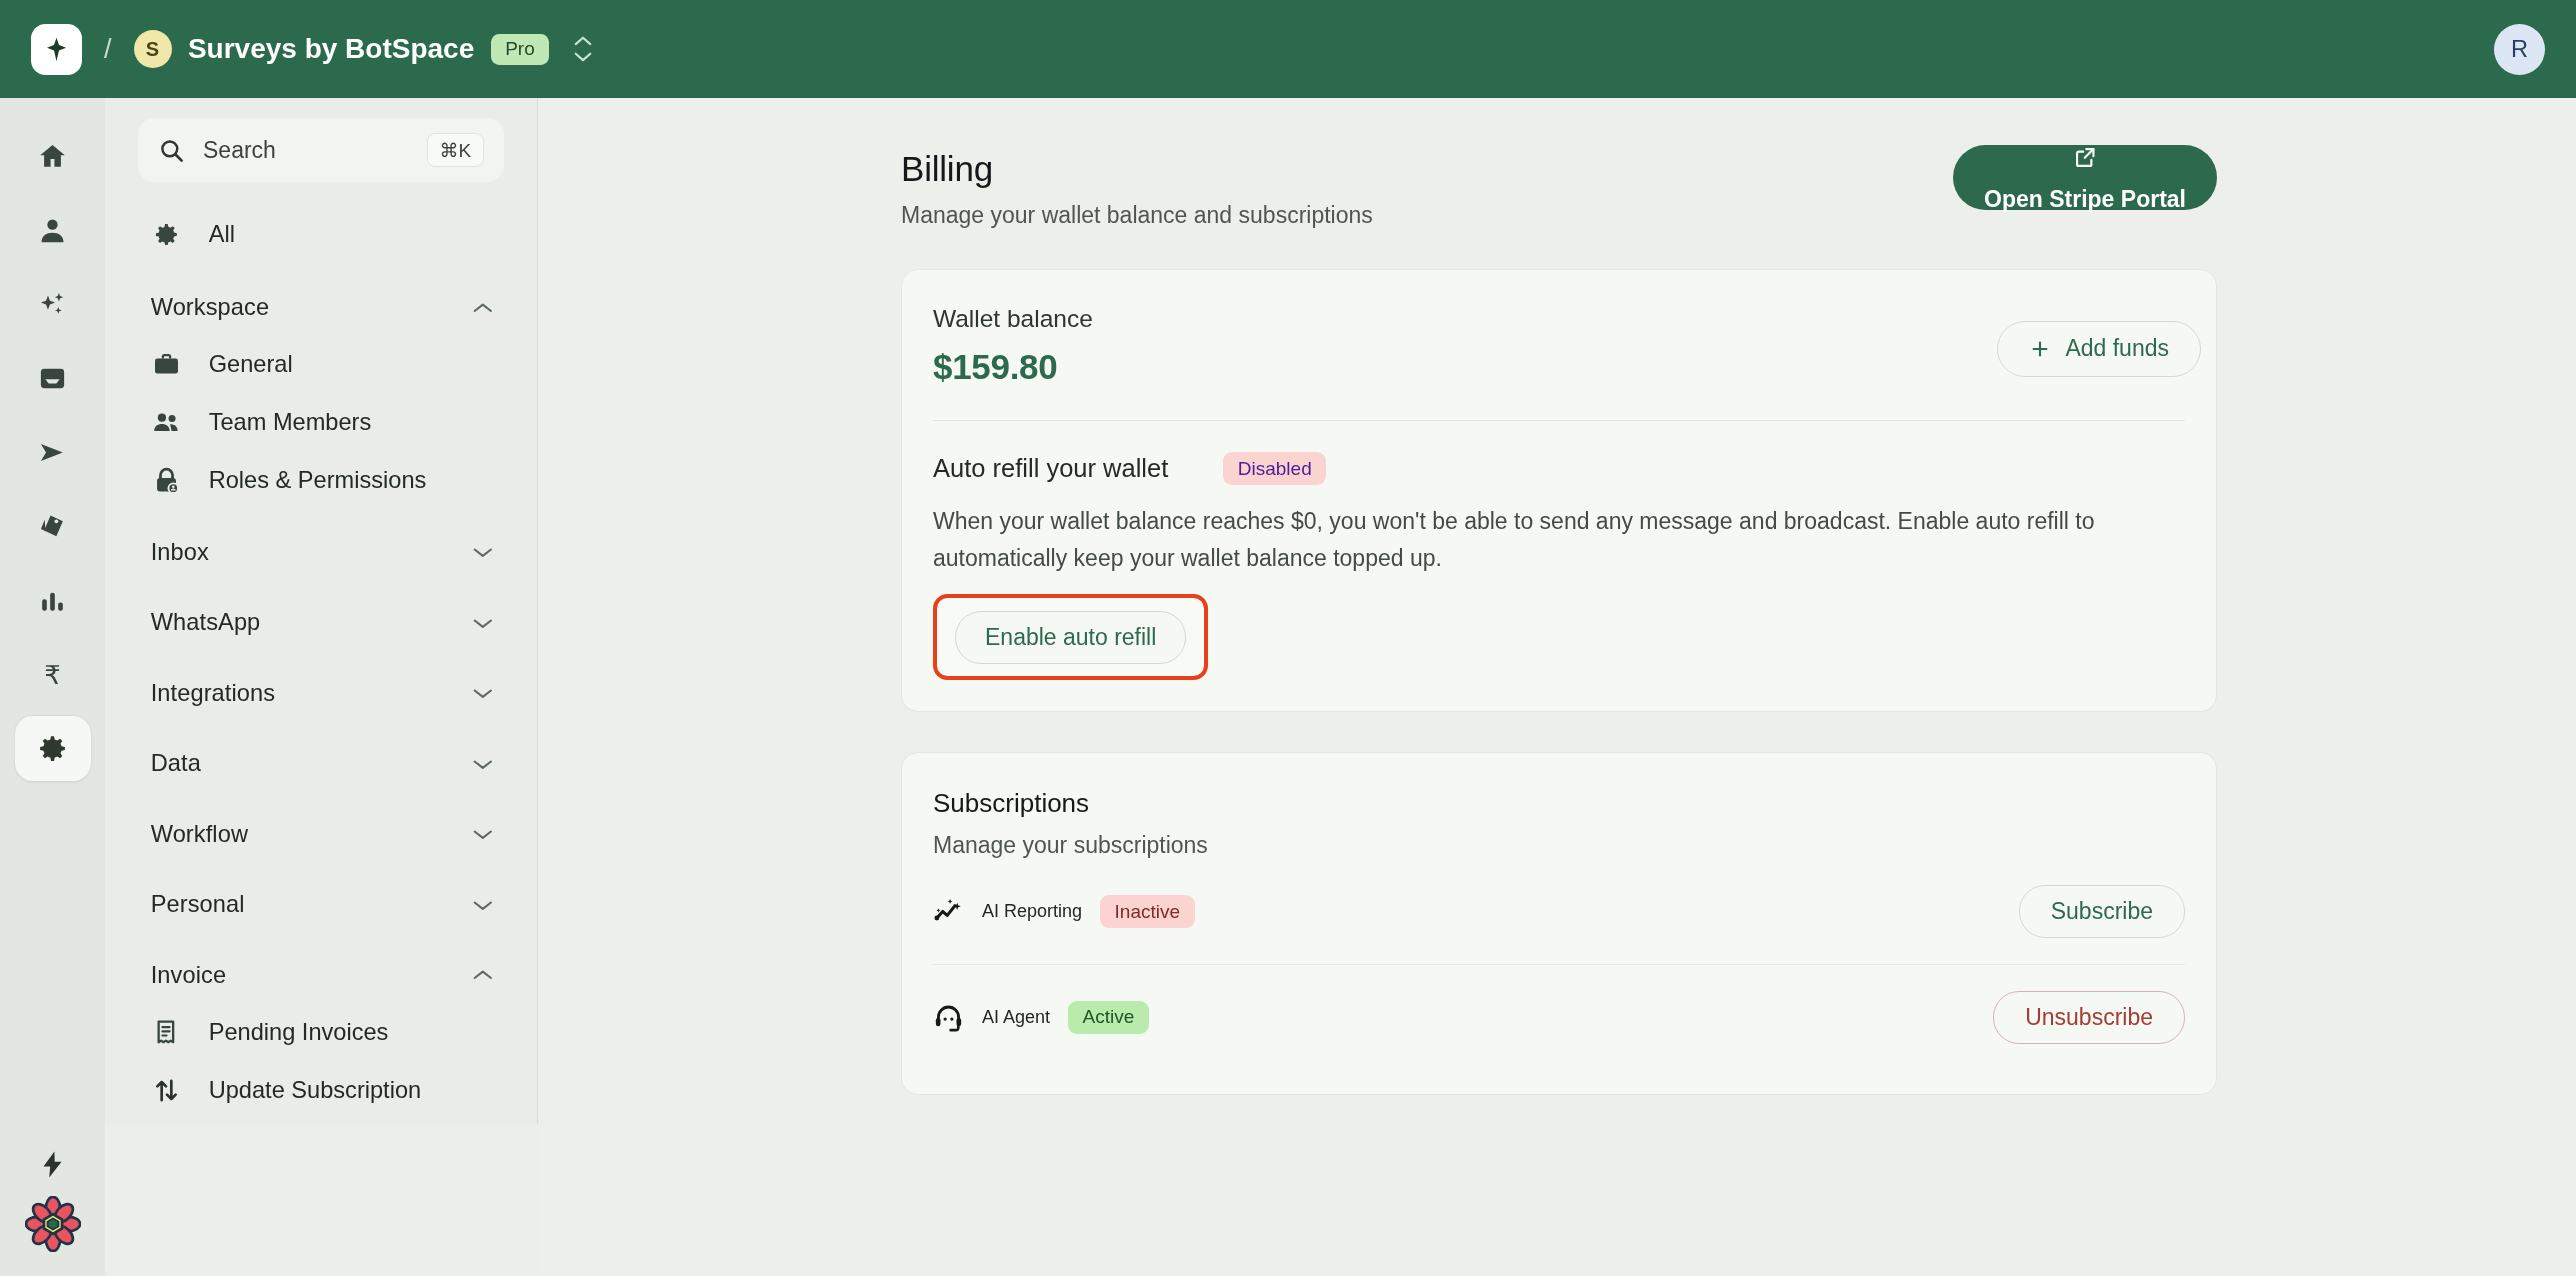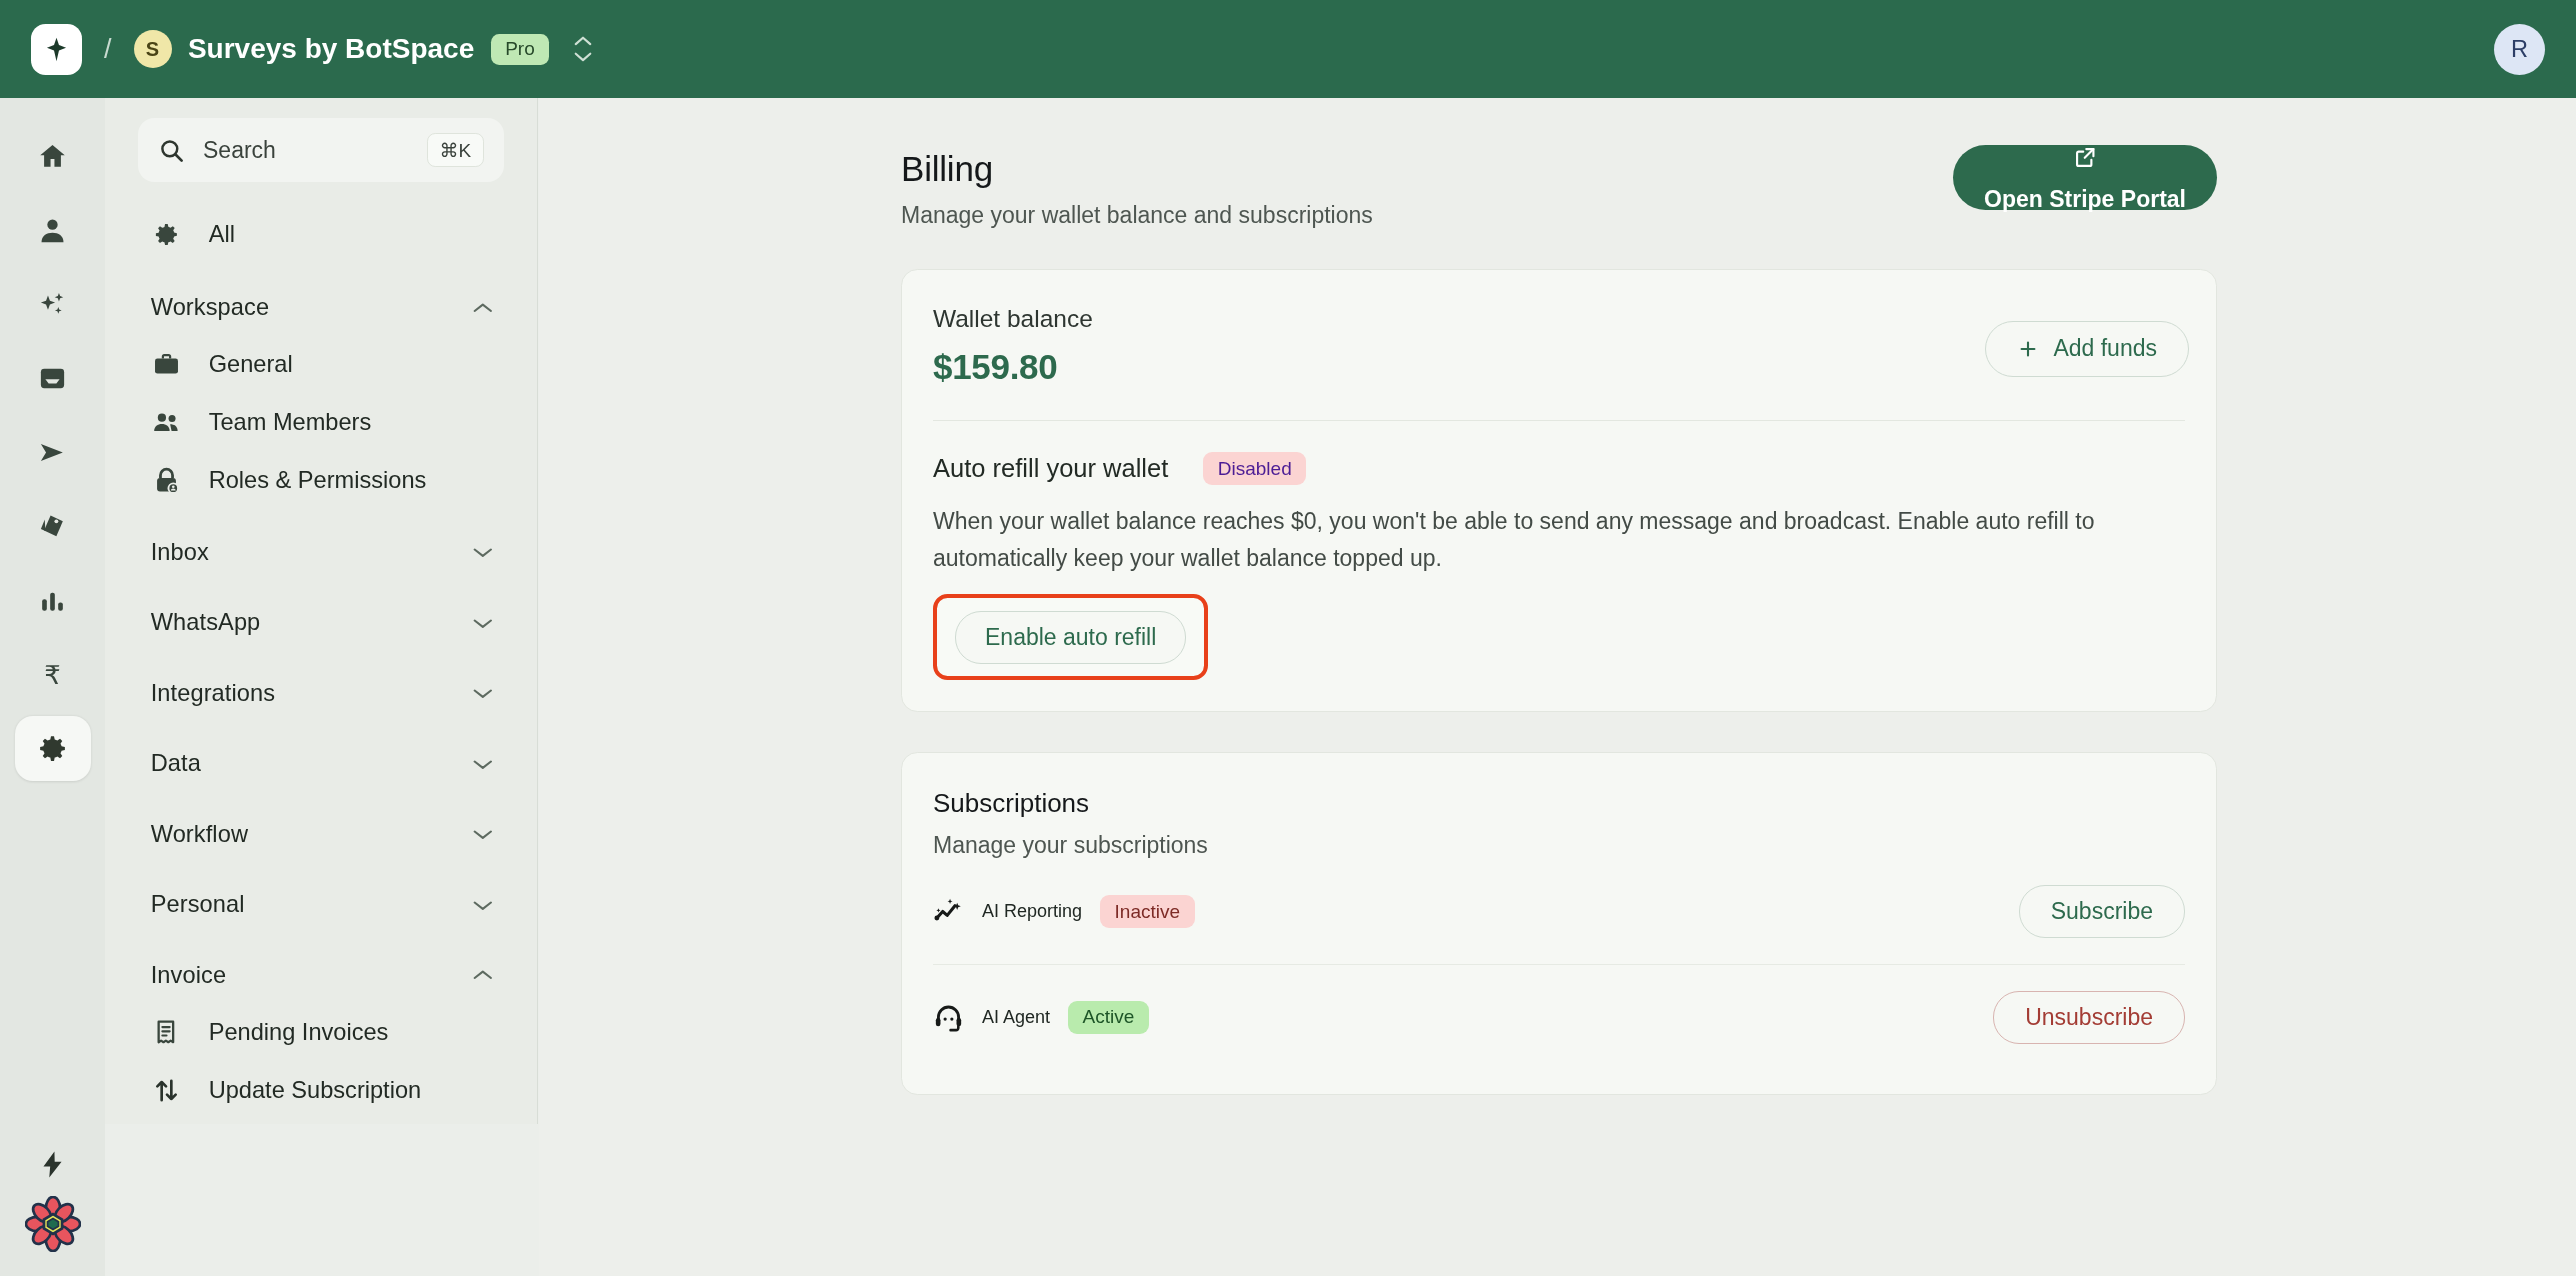--- a/index.html
+++ b/index.html
@@ -133,24 +133,24 @@
   }
   .wallet-label { font-size: 24.5px; color: #2e3631; }
   .wallet-amount { font-size: 35px; color: #2d6a4d; font-weight: 700; margin-top: 14.5px; letter-spacing: -0.3px; }
   .ghost-btn {
     height: 56px; border-radius: 28px;
     border: 0.9px solid #cfdbd2; background: transparent;
     color: #2d6a4d; font-size: 23px;
     display: inline-flex; align-items: center; gap: 14.5px;
     padding: 0 31px;
   }
-  .addfunds { position: absolute; top: 51px; right: 27px; }
+  .addfunds { position: absolute; top: 51px; right: 15px; }
   .divider { height: 0.9px; background: #e3e7e0; margin: 33px 0 0 0; }
 
-  .refill-head { display: flex; align-items: center; margin-top: 31px; }
+  .refill-head { display: flex; align-items: center; gap: 20px; margin-top: 31px; }
   .refill-title { font-size: 25.5px; color: #222a24; }
   .badge {
     font-size: 19px; padding: 5.5px 14.5px; border-radius: 9px; font-weight: 400;
   }
   .badge-disabled { background: #fbd4d2; color: #4c1d95; margin-left: 35px; }
   .badge-inactive { background: #fbd4d2; color: #7d2b26; }
   .badge-active { background: #b9ebad; color: #1d5527; }
   .refill-desc {
     font-size: 23px; color: #434b46; line-height: 1.62;
     margin-top: 18px; max-width: 1218px;

